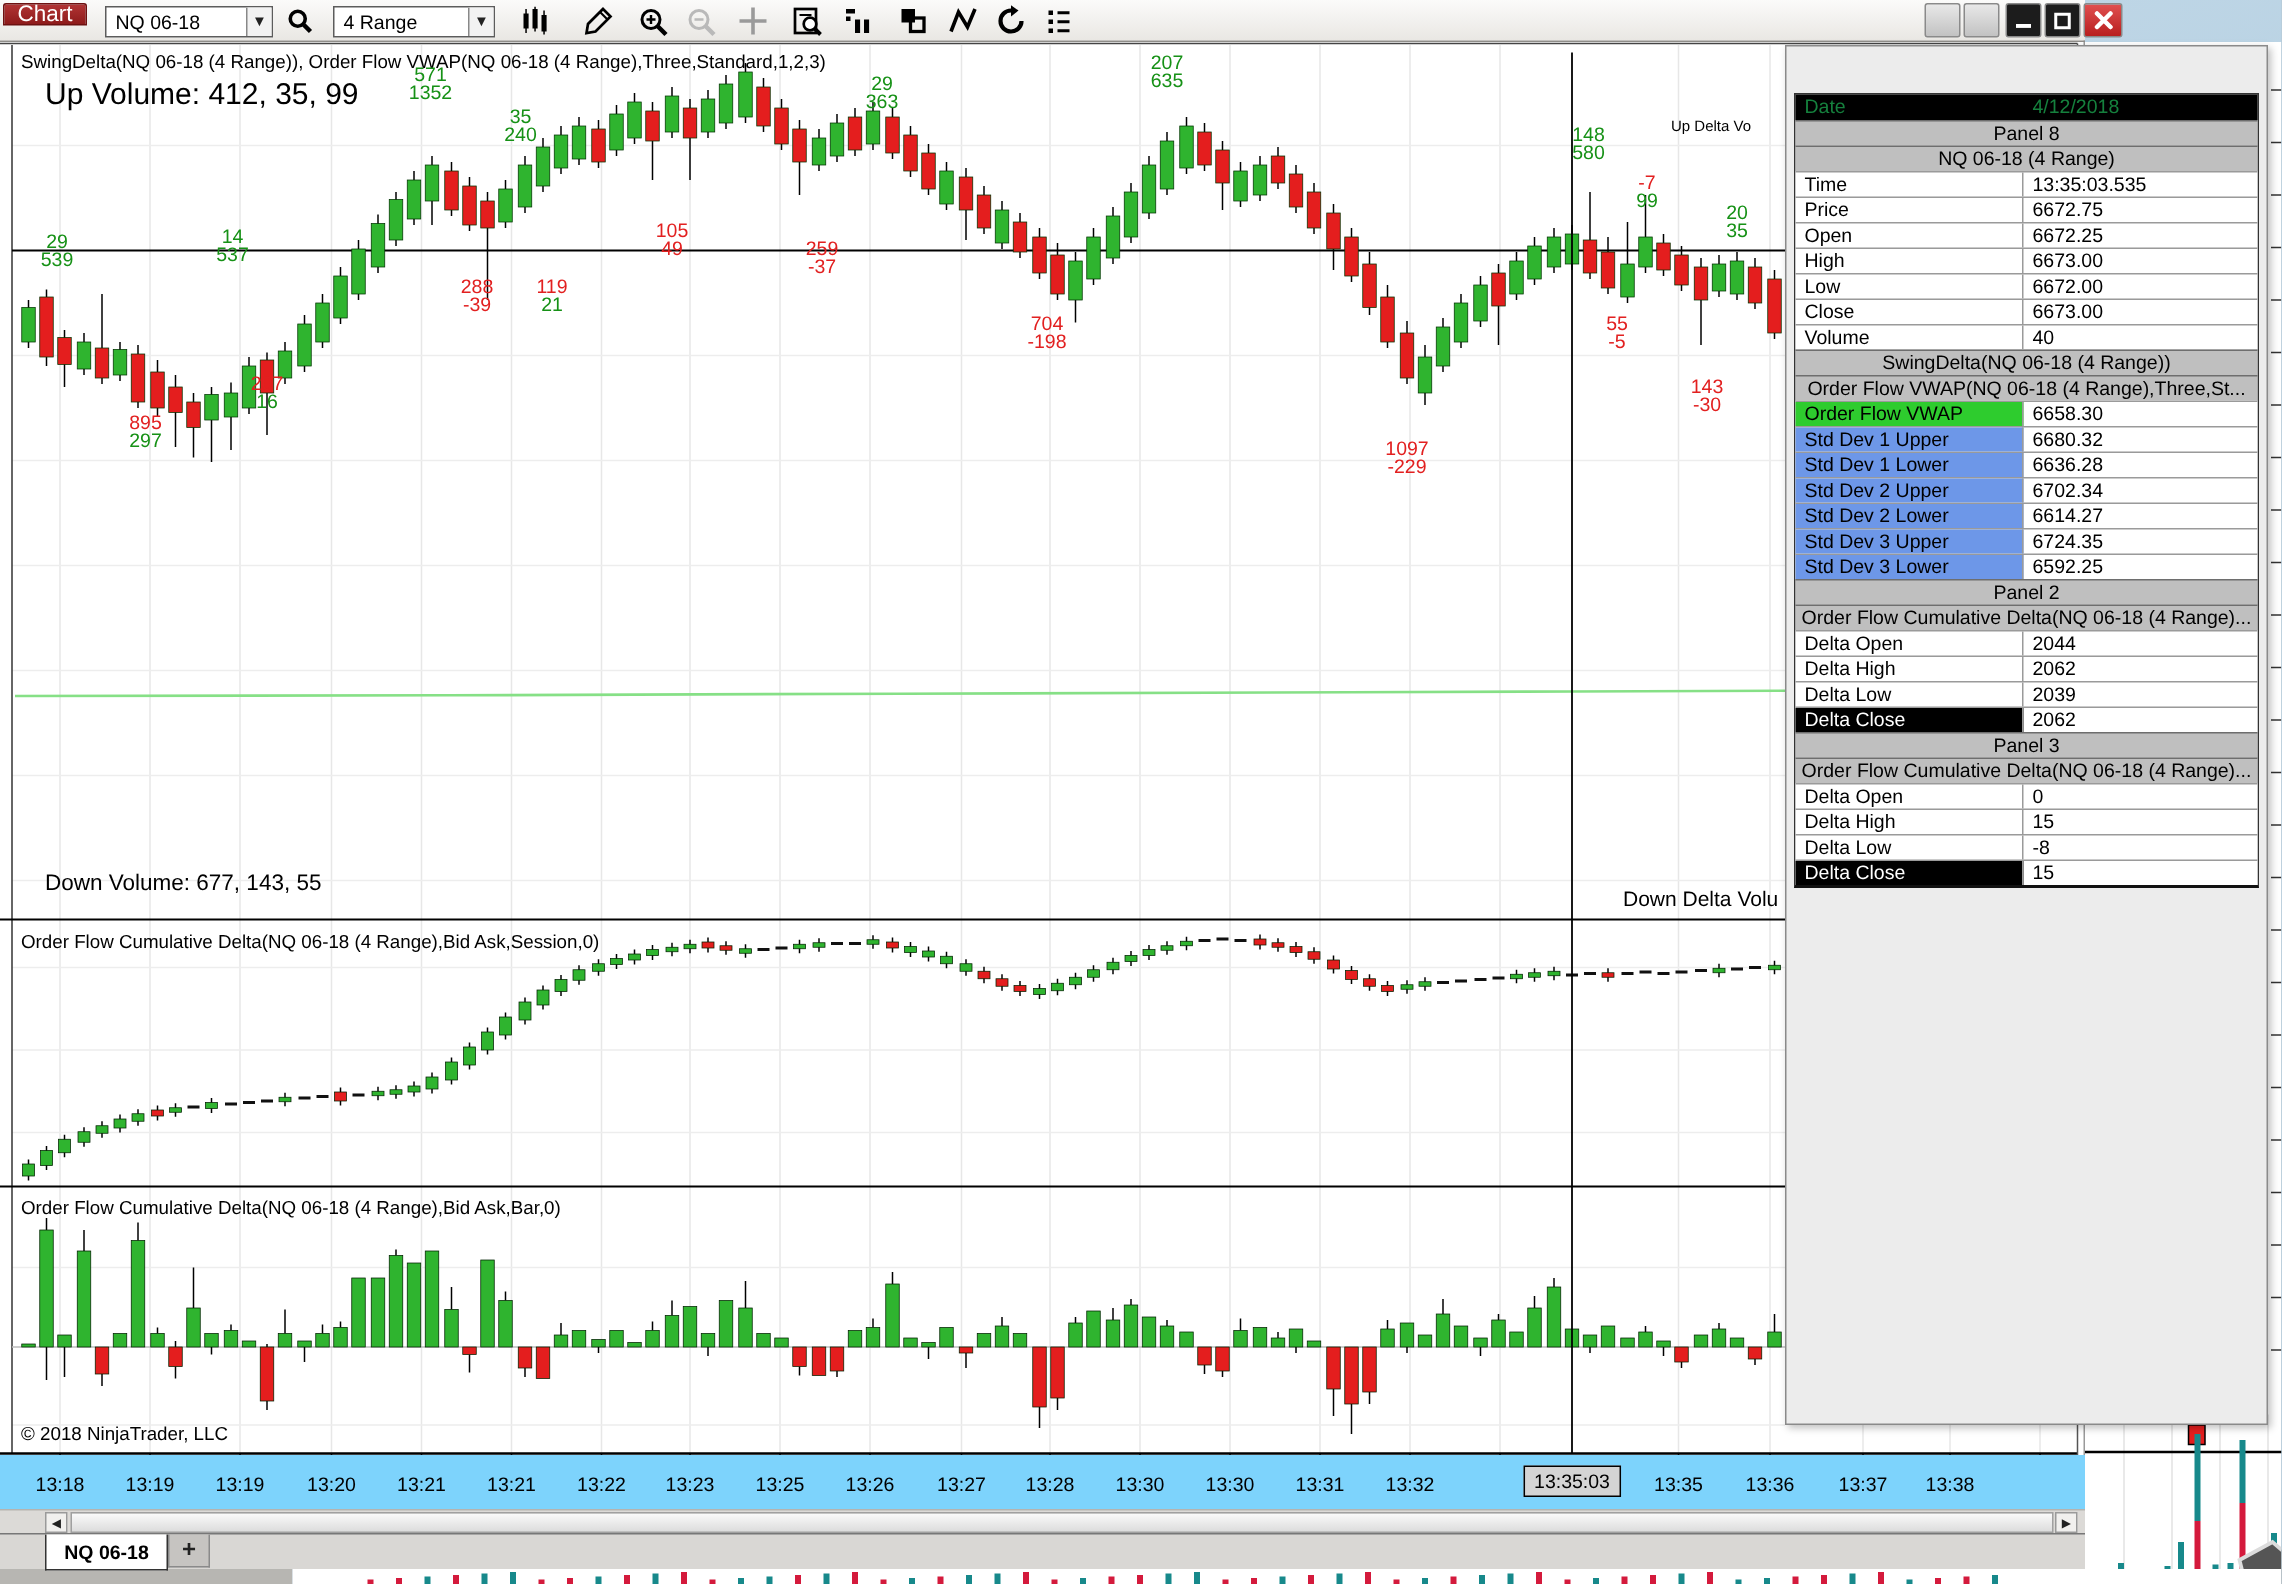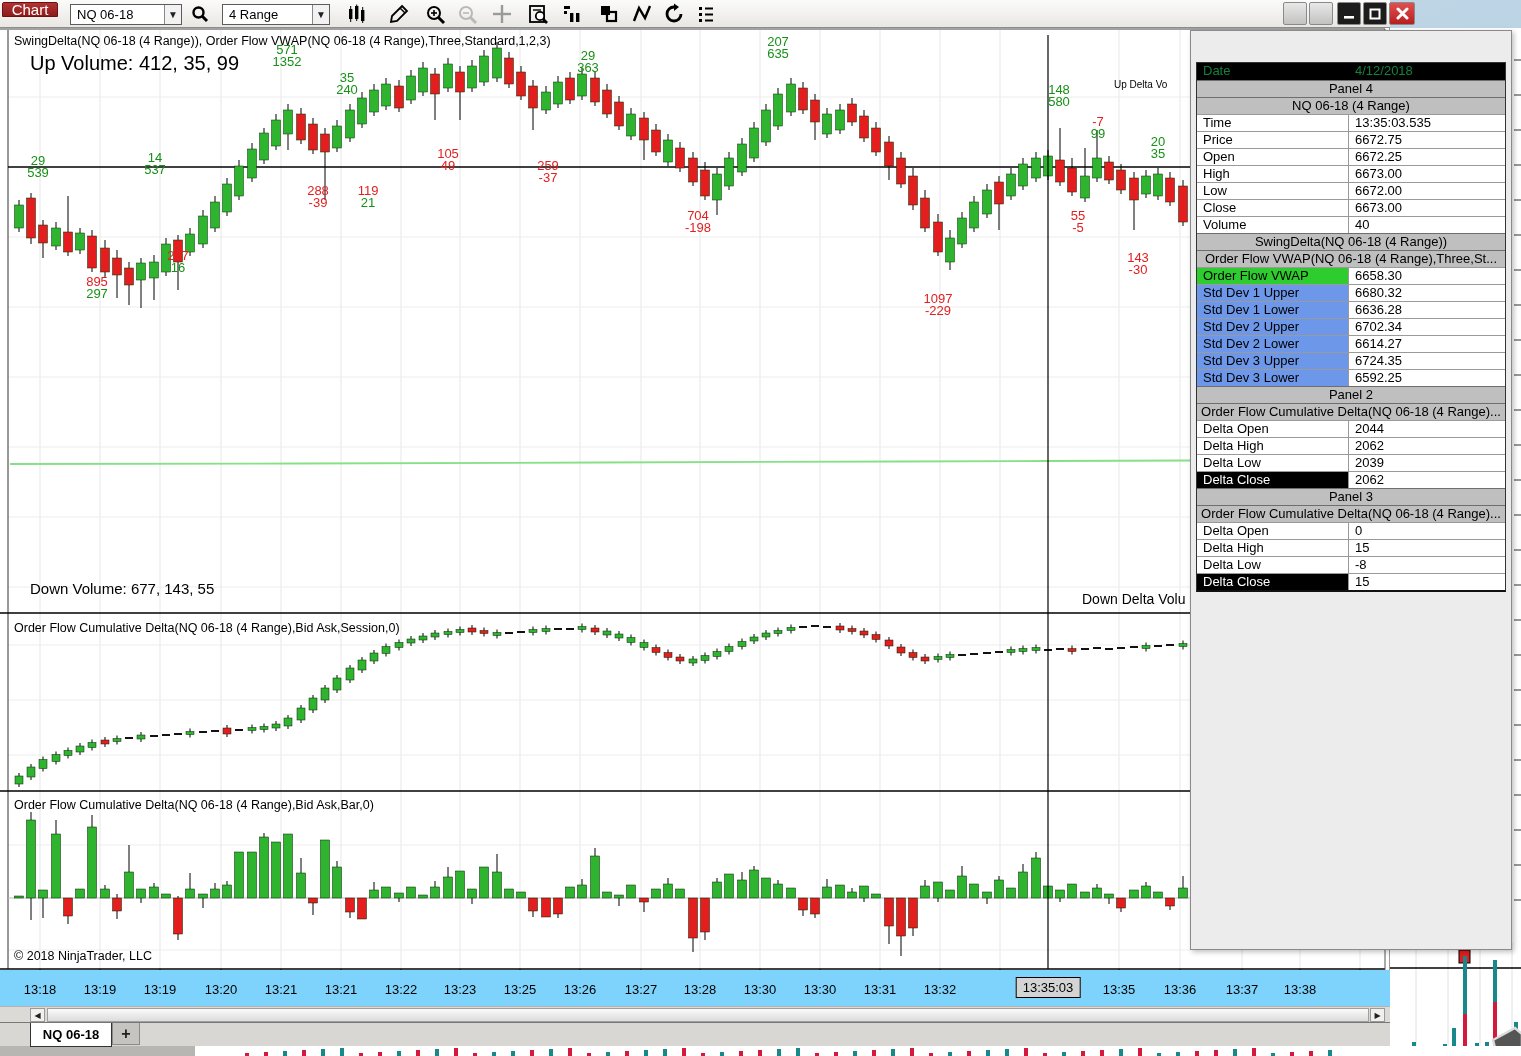--- a/index.html
+++ b/index.html
@@ -951,21 +951,21 @@
     </div>
   </div>
 
   <div id="databox">
     <div id="db-table">
         <div class="dbrow blackrow">
           <div class="k">Date</div>
           <div class="v">4/12/2018</div>
         </div>
         <div class="dbrow h">
-          <div class="k">Panel 4</div>
+          <div class="k">Panel 8</div>
         </div>
         <div class="dbrow h">
           <div class="k">NQ 06-18 (4 Range)</div>
         </div>
         <div class="dbrow kv">
           <div class="k">Time</div>
           <div class="v">13:35:03.535</div>
         </div>
         <div class="dbrow kv">
           <div class="k">Price</div>

